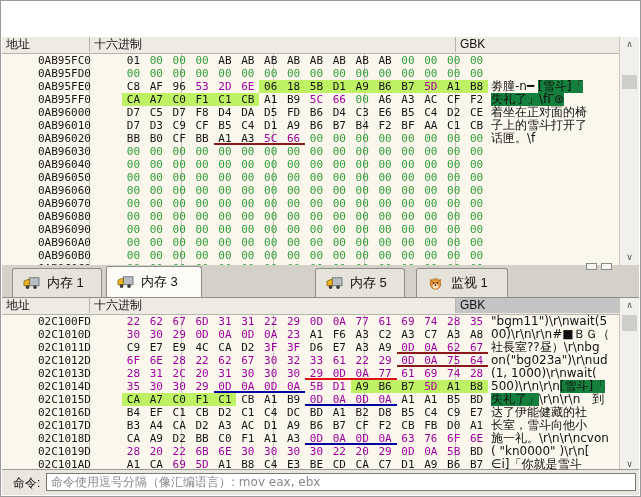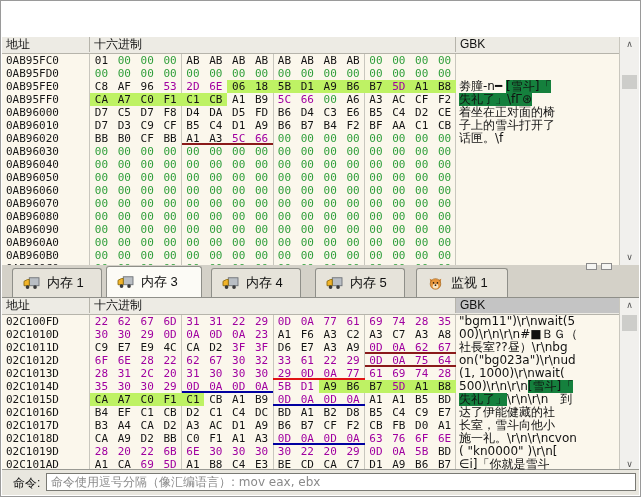--- a/index.html
+++ b/index.html
@@ -26,21 +26,21 @@
          border-bottom:1px solid #b6b4ab;}
   .phcell{position:absolute;top:0;height:15px;line-height:15px;font-size:12px;color:#111;
           padding-left:4px;border-right:1px solid #b6b4ab;box-sizing:border-box;overflow:hidden;}
   .ph-addr{left:0;width:88px;}
   .ph-hex{left:88px;width:366px;}
   .ph-gbk{left:454px;width:166px;}
   .ph-gbk.sel{background:#c4c4c4;}
 
   .rows{position:absolute;left:0;top:17px;right:21px;bottom:0;overflow:hidden;}
   .vline{position:absolute;top:0;bottom:0;width:1px;background:#c9c7be;z-index:0;}
-  .row{position:relative;display:flex;height:13px;z-index:1;}
+  .row{position:relative;display:flex;height:13px;z-index:1;padding-left:32px;}
   .addr{width:88px;flex:0 0 88px;padding-left:4px;box-sizing:border-box;
         font:11px/13px "DejaVu Sans Mono","Liberation Mono",monospace;color:#161616;}
   .hex{width:366px;flex:0 0 366px;display:flex;}
   .byte{flex:1 0 0;text-align:center;font:11px/13px "DejaVu Sans Mono","Liberation Mono",monospace;
         color:#141414;}
   .c-green{color:#2f9e3a;}
   .c-purple{color:#a000a0;}
   .sel{background:#bef264;}
   .u-red{box-shadow:inset 0 -2px 0 #e01313;}
   .u-maroon{box-shadow:inset 0 -2px 0 #8a1a1a;}
@@ -486,29 +486,20 @@
       <span>内存 1</span>
     </div>
     <div class="tab active" style="left:104px;width:96px">
       <svg class="ticon" viewBox="0 0 19 17">
           <rect x="7" y="2" width="11" height="9" fill="#b9bec4" stroke="#6b7076"></rect>
           <path d="M1 6 L5 4 L7 4 L7 11 L1 11 Z" fill="#f2b428" stroke="#8a6a10"></path>
           <circle cx="5" cy="12.5" r="2.1" fill="#3a3a3a"></circle>
           <circle cx="13.5" cy="12.5" r="2.1" fill="#3a3a3a"></circle>
         </svg>
       <span>内存 3</span>
-    </div>
-    <div class="tab" style="left:209px;width:90px">
-      <svg class="ticon" viewBox="0 0 19 17">
-          <rect x="7" y="2" width="11" height="9" fill="#b9bec4" stroke="#6b7076"></rect>
-          <path d="M1 6 L5 4 L7 4 L7 11 L1 11 Z" fill="#f2b428" stroke="#8a6a10"></path>
-          <circle cx="5" cy="12.5" r="2.1" fill="#3a3a3a"></circle>
-          <circle cx="13.5" cy="12.5" r="2.1" fill="#3a3a3a"></circle>
-        </svg>
-      <span>内存 4</span>
     </div>
     <div class="tab" style="left:313px;width:90px">
       <svg class="ticon" viewBox="0 0 19 17">
           <rect x="7" y="2" width="11" height="9" fill="#b9bec4" stroke="#6b7076"></rect>
           <path d="M1 6 L5 4 L7 4 L7 11 L1 11 Z" fill="#f2b428" stroke="#8a6a10"></path>
           <circle cx="5" cy="12.5" r="2.1" fill="#3a3a3a"></circle>
           <circle cx="13.5" cy="12.5" r="2.1" fill="#3a3a3a"></circle>
         </svg>
       <span>内存 5</span>
     </div>

